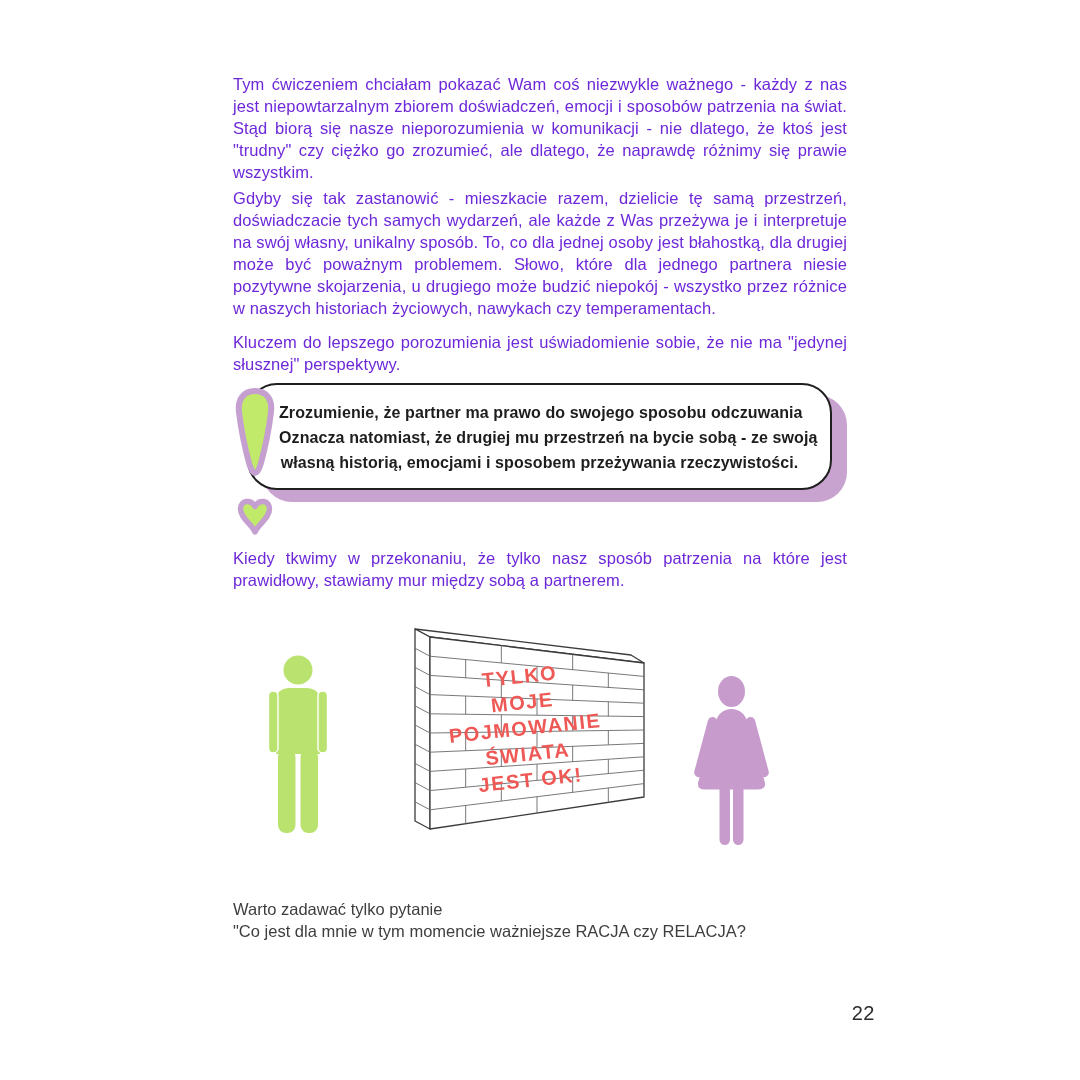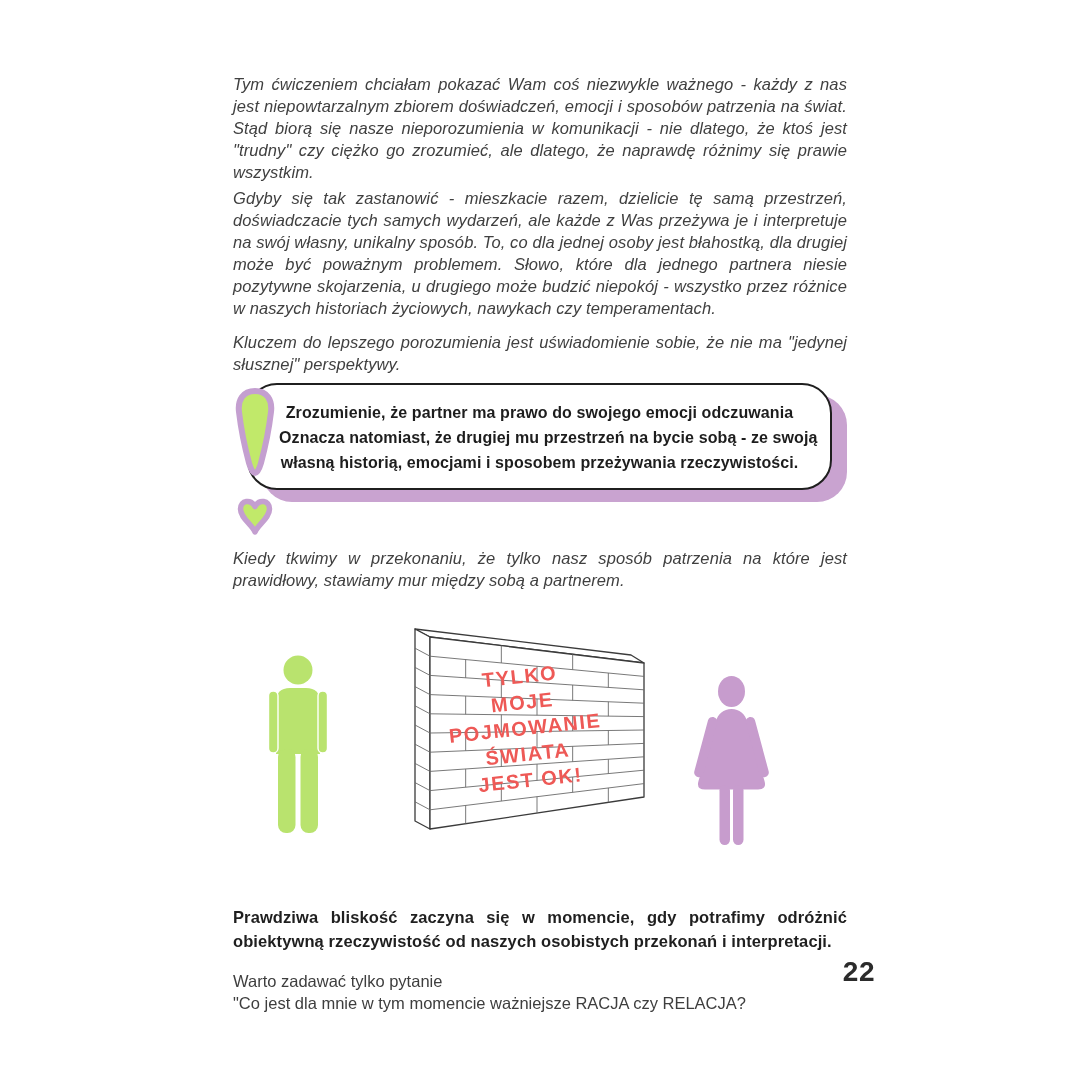--- a/index.html
+++ b/index.html
@@ -4,21 +4,21 @@
 <style>
   html,body{margin:0;padding:0;background:#ffffff;}
   .page{
     position:relative;width:1080px;height:1080px;background:#ffffff;
     font-family:"Liberation Sans","DejaVu Sans",sans-serif;
     color:#3e3e3e;overflow:hidden;
   }
   .content{position:absolute;left:233px;top:73px;width:614px;}
   p.body{
     margin:0 0 0 0;font-size:16.5px;line-height:22px;
-    text-align:justify;color:#404040;letter-spacing:.1px;font-style:italic;
+    text-align:justify;color:#6d28d9;letter-spacing:.1px;
   }
   p.body + p.body{margin-top:4px;}
   .mt12{margin-top:12px !important;}
 
   
   .callout-wrap{position:relative;margin-top:8px;height:142px;}
   .callout-box{
     position:absolute;left:14px;top:0;width:521px;
     background:#ffffff;border:2px solid #1f1f1f;border-radius:30px;
     padding:15px 30px 13px 30px;
@@ -46,39 +46,39 @@
   .wall-text span{display:block;white-space:nowrap;}
 
   
   p.bold-statement{
     margin:24px 0 0 0;font-size:16.5px;font-weight:bold;line-height:24px;
     text-align:justify;color:#1f1f1f;letter-spacing:.1px;
   }
   p.closing{margin:17px 0 0 0;font-size:16.5px;line-height:22px;color:#3e3e3e;}
   p.closing2{margin:0;font-size:16.5px;line-height:22px;color:#3e3e3e;}
   .page-number{
-    position:absolute;top:956px;right:205px;
-    font-size:28px;color:#2b2b2b;letter-spacing:.5px;font-weight:bold;
+    position:absolute;top:1002px;right:205px;
+    font-size:20px;color:#2b2b2b;letter-spacing:.5px;
   }
 </style>
 </head>
 <body>
 
 <div class="page" style="--purple: #c9a3d0; --red: #ee5956;">
   <div class="content">
 
     <p class="body">Tym ćwiczeniem chciałam pokazać Wam coś niezwykle ważnego - każdy z nas jest niepowtarzalnym zbiorem doświadczeń, emocji i sposobów patrzenia na świat. Stąd biorą się nasze nieporozumienia w komunikacji - nie dlatego, że ktoś jest "trudny" czy ciężko go zrozumieć, ale dlatego, że naprawdę różnimy się prawie wszystkim.</p>
 
     <p class="body">Gdyby się tak zastanowić - mieszkacie razem, dzielicie tę samą przestrzeń, doświadczacie tych samych wydarzeń, ale każde z Was przeżywa je i interpretuje na swój własny, unikalny sposób. To, co dla jednej osoby jest błahostką, dla drugiej może być poważnym problemem. Słowo, które dla jednego partnera niesie pozytywne skojarzenia, u drugiego może budzić niepokój - wszystko przez różnice w naszych historiach życiowych, nawykach czy temperamentach.</p>
 
     <p class="body mt12">Kluczem do lepszego porozumienia jest uświadomienie sobie, że nie ma "jedynej słusznej" perspektywy.</p>
 
     <div class="callout-wrap">
       <div class="callout-box">
-        <span class="callout-line">Zrozumienie, że partner ma prawo do swojego emocji odczuwania</span>
+        <span class="callout-line">Zrozumienie, że partner ma prawo do swojego sposobu odczuwania</span>
         <span class="callout-line">Oznacza natomiast, że drugiej mu przestrzeń na bycie sobą - ze swoją</span>
         <span class="callout-line">własną historią, emocjami i sposobem przeżywania rzeczywistości.</span>
 
         <svg class="exclaim" width="46" height="150" viewBox="0 0 46 150" aria-hidden="true">
           <path d="M23 4 C11 4 5.5 13 7 25 C9 42 13.5 63 17 76 C19 83 20.8 86 23 86 C25.2 86 27 83 29 76 C32.5 63 37 42 39 25 C40.5 13 35 4 23 4 Z" fill="#c1e96a" stroke="#c49fd0" stroke-width="6" stroke-linejoin="round"></path>
           <path d="M23 145 C20 137.5 8.5 131 8.5 122 C8.5 113 19 112 23 119.5 C27 112 37.5 113 37.5 122 C37.5 131 26 137.5 23 145 Z" fill="#c1e96a" stroke="#c49fd0" stroke-width="5.5" stroke-linejoin="round"></path>
         </svg>
       </div>
     </div>
 
@@ -159,20 +159,19 @@
           <ellipse cx="51.5" cy="16.5" rx="13.5" ry="15.5"></ellipse>
           <path d="M51.5 34 C43.5 34 38 39 35.5 47 L18.5 106 Q16 114.5 25 114.5 L78 114.5 Q87 114.5 84.5 106 L67.5 47 C65 39 59.5 34 51.5 34 Z"></path>
           <rect x="28.5" y="42" width="9.5" height="62" rx="4.7" transform="rotate(15 33 44)"></rect>
           <rect x="65" y="42" width="9.5" height="62" rx="4.7" transform="rotate(-15 70 44)"></rect>
           <rect x="39.5" y="110" width="10.5" height="60" rx="5.2"></rect>
           <rect x="53" y="110" width="10.5" height="60" rx="5.2"></rect>
         </g>
       </svg>
     </div>
 
-    <p class="bold-statement">Prawdziwa bliskość zaczyna się w momencie, gdy potrafimy odróżnić obiektywną rzeczywistość od naszych osobistych przekonań i interpretacji.</p>
 
     <p class="closing">Warto zadawać tylko pytanie</p>
     <p class="closing2">"Co jest dla mnie w tym momencie ważniejsze RACJA czy RELACJA?</p>
   </div>
 
   <div class="page-number">22</div>
 </div>
 
 </body></html>

